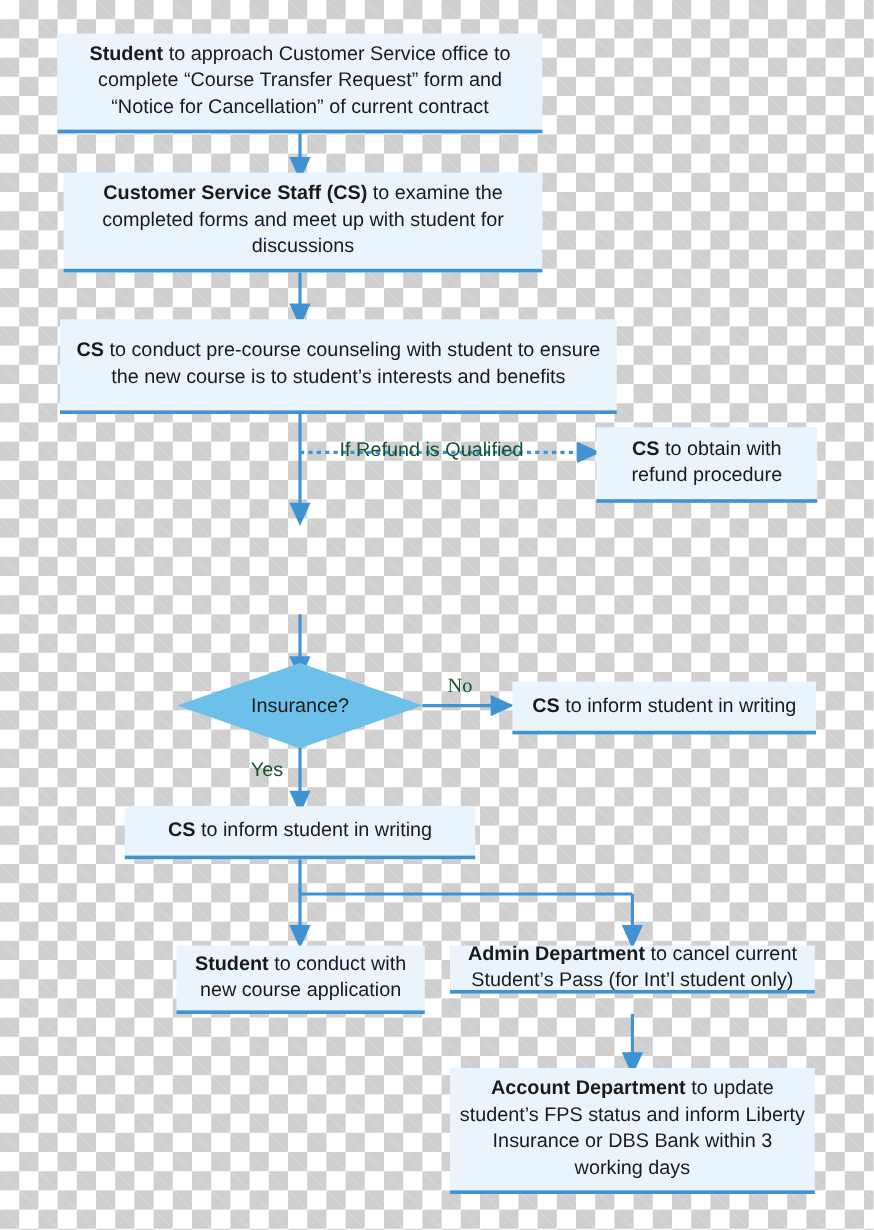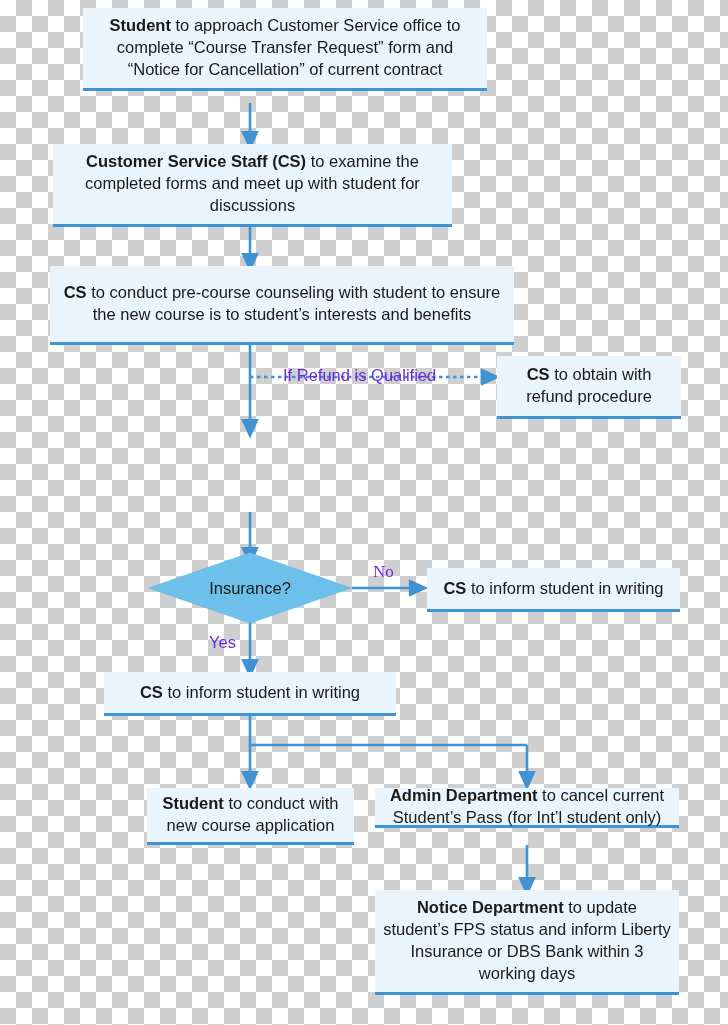--- a/index.html
+++ b/index.html
@@ -60,21 +60,21 @@
     width: 100%;
     height: 100%;
     display: flex;
     align-items: center;
     justify-content: center;
     color: #1a1a1a;
     text-align: center;
   }
   .edge-label {
     position: absolute;
-    color: #6d28d9;
+    color: #14532d;
     white-space: nowrap;
   }
   svg.conn {
     position: absolute;
     left: 0; top: 0;
     width: 728px;
     height: 1025px;
     pointer-events: none;
   }
 </style>
@@ -107,21 +107,21 @@
 
       <line x1="250" y1="716" x2="250" y2="745"></line>
       <line x1="250" y1="745" x2="527" y2="745"></line>
       <line x1="250" y1="745" x2="250" y2="780" marker-end="url(#arr)"></line>
       <line x1="527" y1="745" x2="527" y2="780" marker-end="url(#arr)"></line>
 
       <line x1="527" y1="845" x2="527" y2="886" marker-end="url(#arr)"></line>
     </g>
   </svg>
 
-  <div class="node" style="left:48px; top:8px; width:404px; height:83px; font-size:16.5px;margin-left:35px;">
+  <div class="node" style="left:48px; top:28px; width:404px; height:83px; font-size:16.5px;">
     <span class="txt"><b>Student</b><span> to approach Customer Service office to complete “Course Transfer Request” form and “Notice for Cancellation” of current contract</span></span>
   </div>
 
   <div class="node" style="left:53px; top:144px; width:399px; height:83px; font-size:16.5px;">
     <span class="txt"><b>Customer Service Staff (CS)</b><span> to examine the completed forms and meet up with student for discussions</span></span>
   </div>
 
   <div class="node" style="left:50px; top:266px; width:464px; height:79px; font-size:16.5px;">
     <span class="txt"><b>CS</b><span> to conduct pre-course counseling with student to ensure the new course is to student’s interests and benefits</span></span>
   </div>
@@ -148,20 +148,20 @@
 
   <div class="node" style="left:147px; top:788px; width:207px; height:57px; font-size:16.5px;">
     <span class="txt"><b>Student</b><span> to conduct with new course application</span></span>
   </div>
 
   <div class="node" style="left:375px; top:788px; width:304px; height:40px; font-size:16.5px;">
     <span class="txt"><b>Admin Department</b><span> to cancel current Student’s Pass (for Int’l student only)</span></span>
   </div>
 
   <div class="node" style="left:375px; top:890px; width:304px; height:105px; font-size:16.5px;">
-    <span class="txt"><b>Notice Department</b><span> to update student’s FPS status and inform Liberty Insurance or DBS Bank within 3 working days</span></span>
+    <span class="txt"><b>Account Department</b><span> to update student’s FPS status and inform Liberty Insurance or DBS Bank within 3 working days</span></span>
   </div>
 
   <div class="edge-label" style="left:283px; top:366px; font-size:16.5px;">If Refund is Qualified</div>
   <div class="edge-label" style="left:373px; top:562px; font-size:17px;font-family:Liberation Serif, serif;">No</div>
   <div class="edge-label" style="left:209px; top:633px; font-size:16.5px;">Yes</div>
 
 </div>
 
 </body></html>

